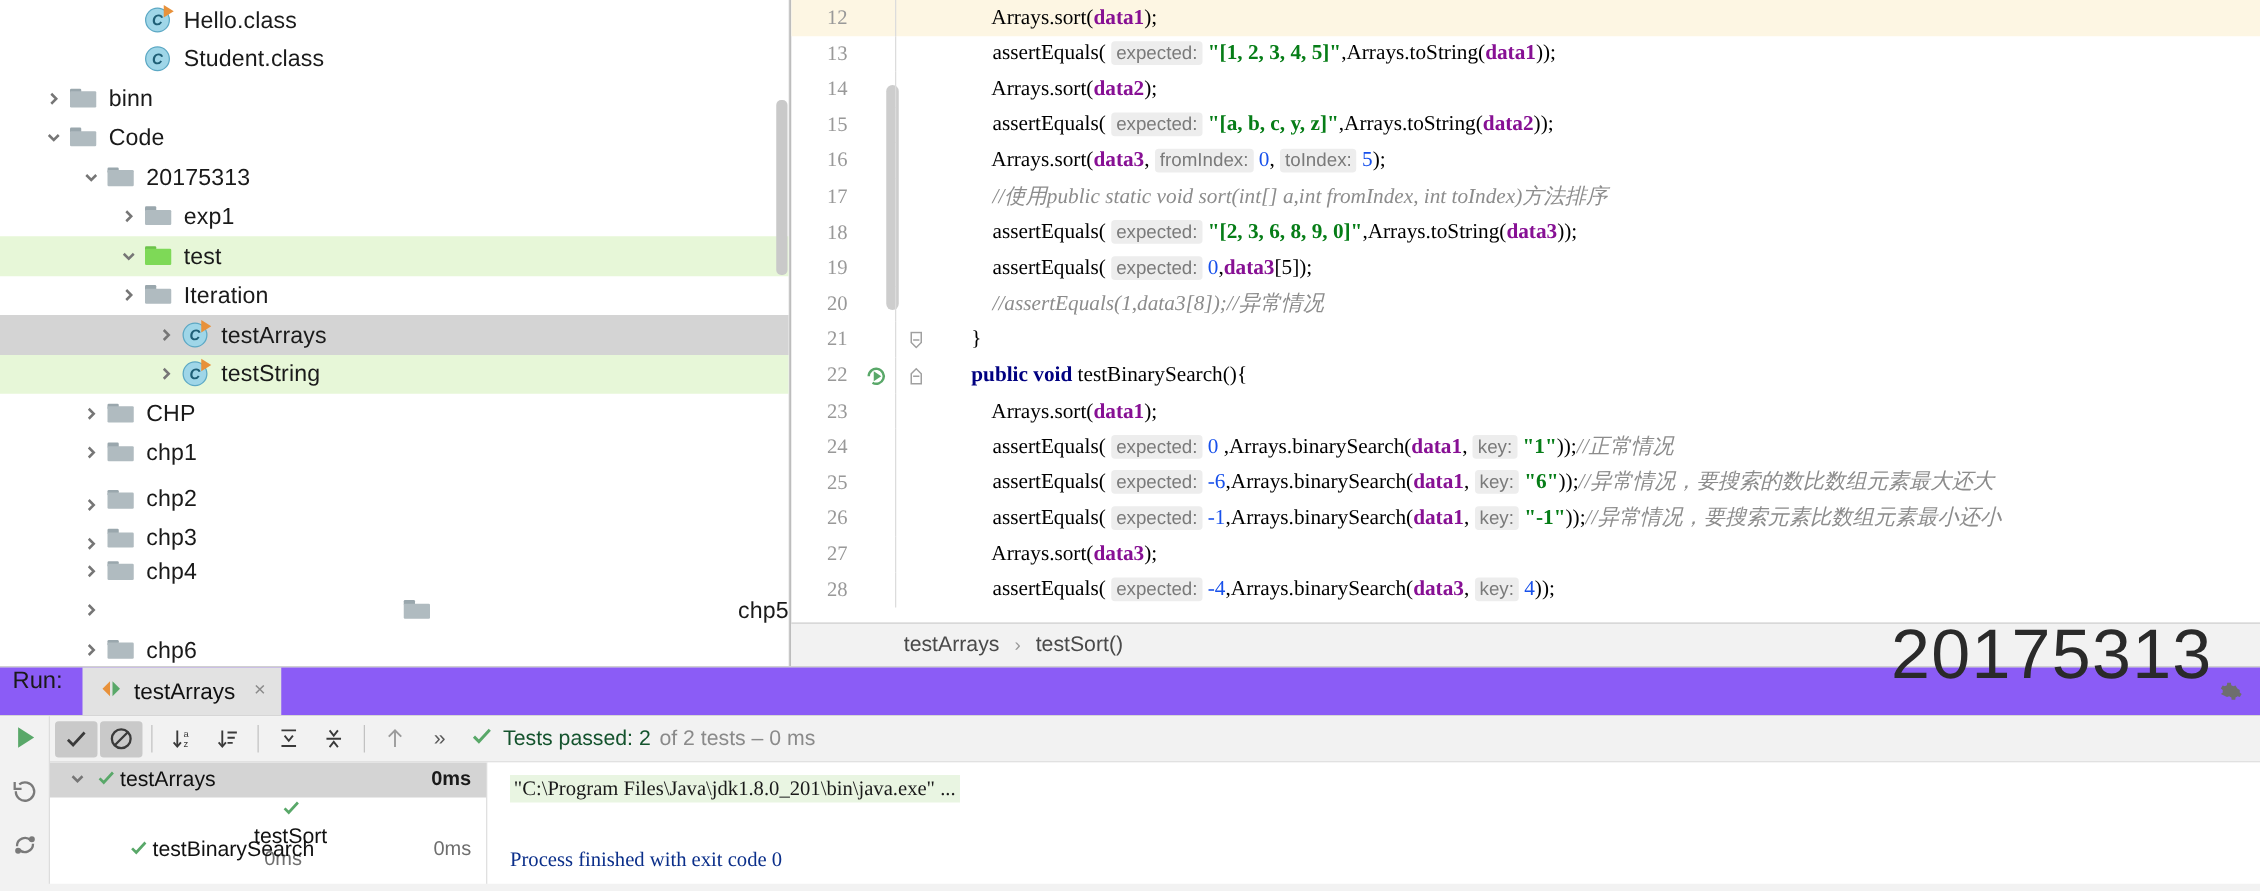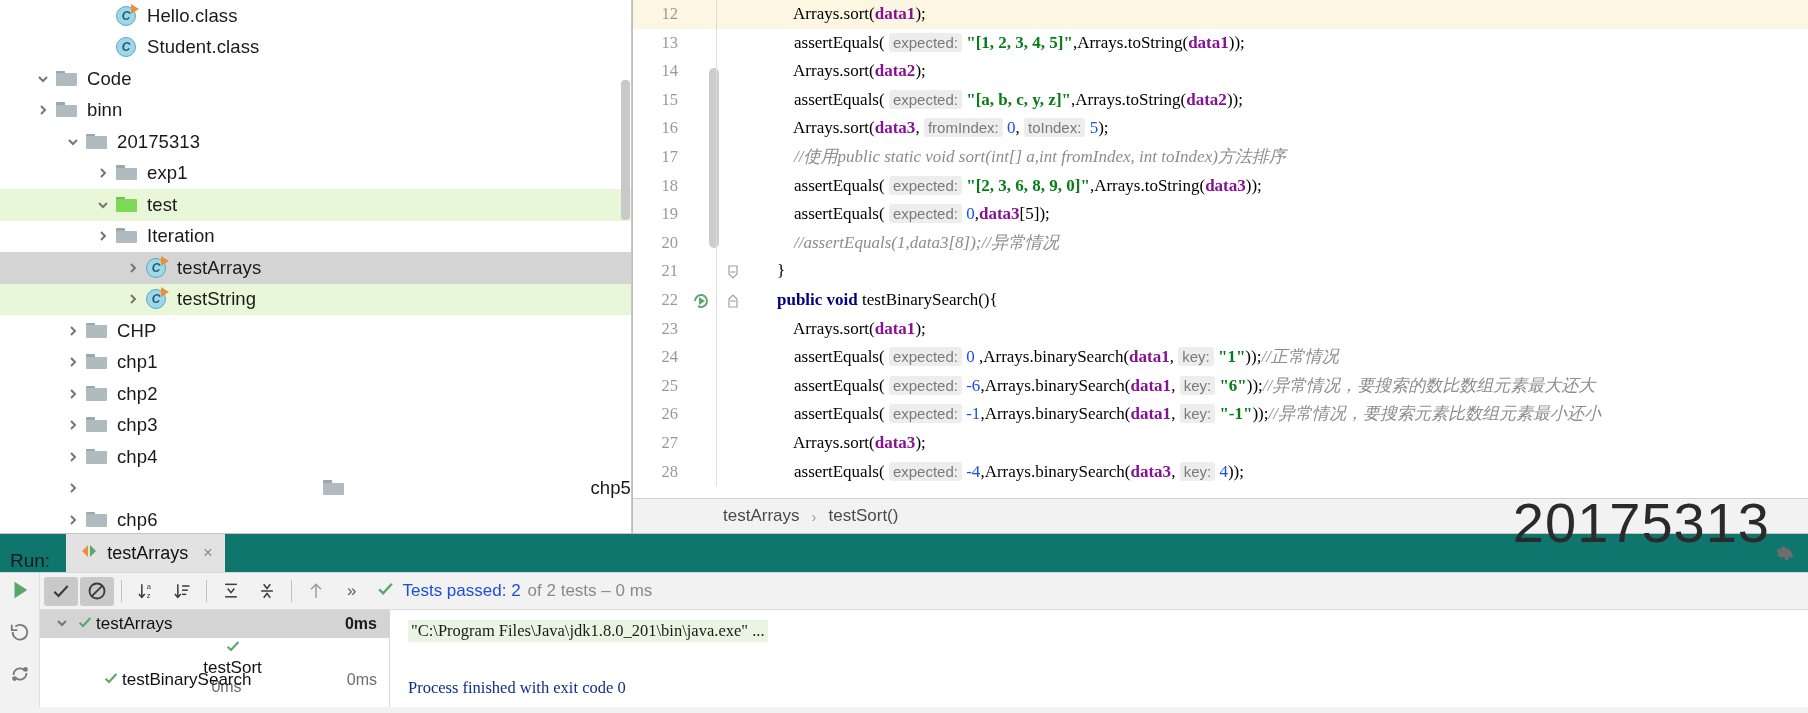--- a/index.html
+++ b/index.html
@@ -157,22 +157,22 @@
     padding-left: 90px;
     font-size: 17px; color: #4a4a4a;
     gap: 12px;
   }
   .crumb-sep { color: #9a9a9a; font-size: 15px; }
 
   
   .run-panel { height: 180px; width: 100%; display: flex; flex-direction: column;
                background: #f2f2f2; border-top: 1px solid #c4c4c4; position: relative;}
   .run-tabbar {
-    height: 38px; display: flex; align-items: flex-end;
-    background: #0f766e; position: relative;
+    height: 38px; display: flex; align-items: flex-start;
+    background: #8b5cf6; position: relative;
   }
   .run-label { font-size: 19px; color: #1a1a1a; padding: 0 16px 0 10px; }
   .run-tab {
     height: 38px; display: flex; align-items: center; gap: 9px;
     padding: 0 12px 0 14px; background: #e2e2e2; font-size: 18px; color: #111;
   }
   .tab-close { color: #8a8a8a; font-size: 16px; margin-left: 6px; }
   .gear-btn { position: absolute; right: 12px; top: 8px; }
 
   .run-main { flex: 1; display: flex; background: #ffffff; position: relative;
@@ -193,21 +193,21 @@
   }
   .tb-btn {
     width: 34px; height: 29px; display: flex; align-items: center;
     justify-content: center; border-radius: 3px;
   }
   .tb-btn.active { background: #c9c9c9; }
   .tb-sep { width: 1px; height: 22px; background: #c2c2c2; margin: 0 5px; }
   .tb-more { font-size: 17px; color: #5a5a5a; padding: 0 12px; }
   .tests-status { display: flex; align-items: center; gap: 7px; font-size: 17px;
                   margin-left: 6px; }
-  .status-strong { color: #1d4ed8; }
+  .status-strong { color: #14532d; }
   .status-dim { color: #8a8a8a; }
 
   .run-split { flex: 1; display: flex; }
   .tests-tree {
     width: 350px; min-width: 350px; background: #ffffff;
     border-right: 1px solid #d6d6d6; position: relative;
   }
   .test-row {
     display: flex; align-items: center; height: 28px;
     font-size: 17px; color: #111;
@@ -256,34 +256,34 @@
         <div class="tree-row" style="padding-left: 90px;">
           <span class="arrow blank"></span>
           <span class="ico">
             <span class="class-ico">C</span>
           </span>
           <span class="tree-label">Student.class</span>
         </div>
         <div class="tree-row" style="padding-left: 30px;">
           <span class="arrow">
             <svg width="12" height="12" viewBox="0 0 12 12" fill="none" stroke="#767676" stroke-width="2">
+              <polyline points="4,2 8,6 4,10"></polyline>
+            </svg>
+          </span>
+          <span class="ico"><span class="folder-ico"></span></span>
+          <span class="tree-label">binn</span>
+        </div>
+        <div class="tree-row" style="padding-left: 30px;">
+          <span class="arrow">
+            <svg width="12" height="12" viewBox="0 0 12 12" fill="none" stroke="#767676" stroke-width="2">
               <polyline points="2,4 6,8 10,4"></polyline>
             </svg>
           </span>
           <span class="ico"><span class="folder-ico"></span></span>
           <span class="tree-label">Code</span>
-        </div>
-        <div class="tree-row" style="padding-left: 30px;">
-          <span class="arrow">
-            <svg width="12" height="12" viewBox="0 0 12 12" fill="none" stroke="#767676" stroke-width="2">
-              <polyline points="4,2 8,6 4,10"></polyline>
-            </svg>
-          </span>
-          <span class="ico"><span class="folder-ico"></span></span>
-          <span class="tree-label">binn</span>
         </div>
         <div class="tree-row" style="padding-left: 60px;">
           <span class="arrow">
             <svg width="12" height="12" viewBox="0 0 12 12" fill="none" stroke="#767676" stroke-width="2">
               <polyline points="2,4 6,8 10,4"></polyline>
             </svg>
           </span>
           <span class="ico"><span class="folder-ico"></span></span>
           <span class="tree-label">20175313</span>
         </div>
@@ -347,30 +347,30 @@
         </div>
         <div class="tree-row" style="padding-left: 60px; align-items: center;">
           <span class="arrow">
             <svg width="12" height="12" viewBox="0 0 12 12" fill="none" stroke="#767676" stroke-width="2">
               <polyline points="4,2 8,6 4,10"></polyline>
             </svg>
           </span>
           <span class="ico"><span class="folder-ico"></span></span>
           <span class="tree-label">chp1</span>
         </div>
-        <div class="tree-row" style="padding-left: 60px;">
+        <div class="tree-row" style="padding-left: 60px; align-items: flex-end;">
           <span class="arrow">
             <svg width="12" height="12" viewBox="0 0 12 12" fill="none" stroke="#767676" stroke-width="2">
               <polyline points="4,2 8,6 4,10"></polyline>
             </svg>
           </span>
           <span class="ico"><span class="folder-ico"></span></span>
           <span class="tree-label">chp2</span>
         </div>
-        <div class="tree-row" style="padding-left: 60px;">
+        <div class="tree-row" style="padding-left: 60px; align-items: flex-end;">
           <span class="arrow">
             <svg width="12" height="12" viewBox="0 0 12 12" fill="none" stroke="#767676" stroke-width="2">
               <polyline points="4,2 8,6 4,10"></polyline>
             </svg>
           </span>
           <span class="ico"><span class="folder-ico"></span></span>
           <span class="tree-label">chp3</span>
         </div>
         <div class="tree-row" style="padding-left: 60px;">
           <span class="arrow">

